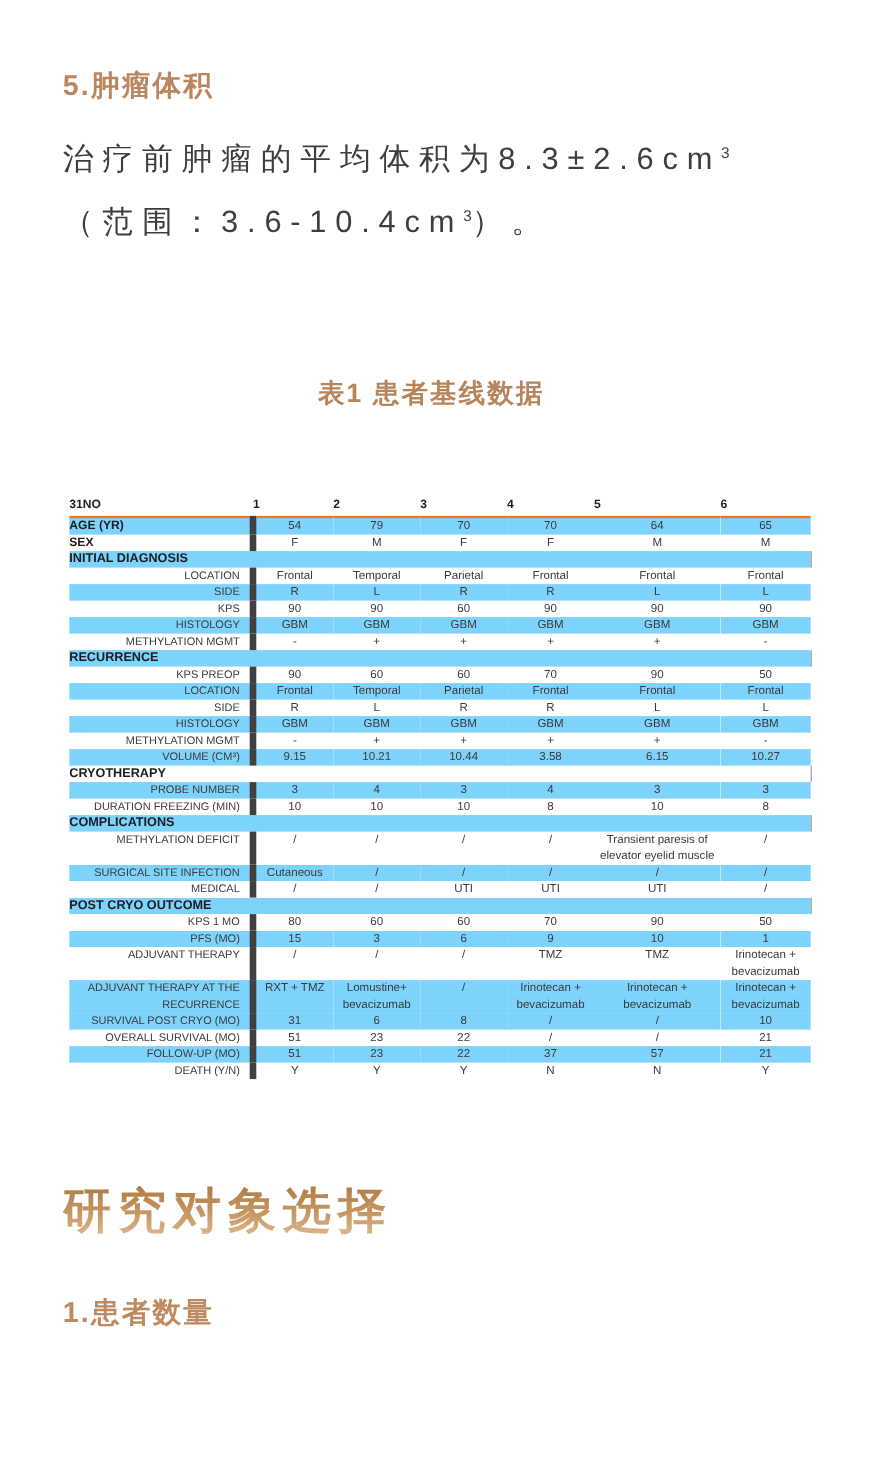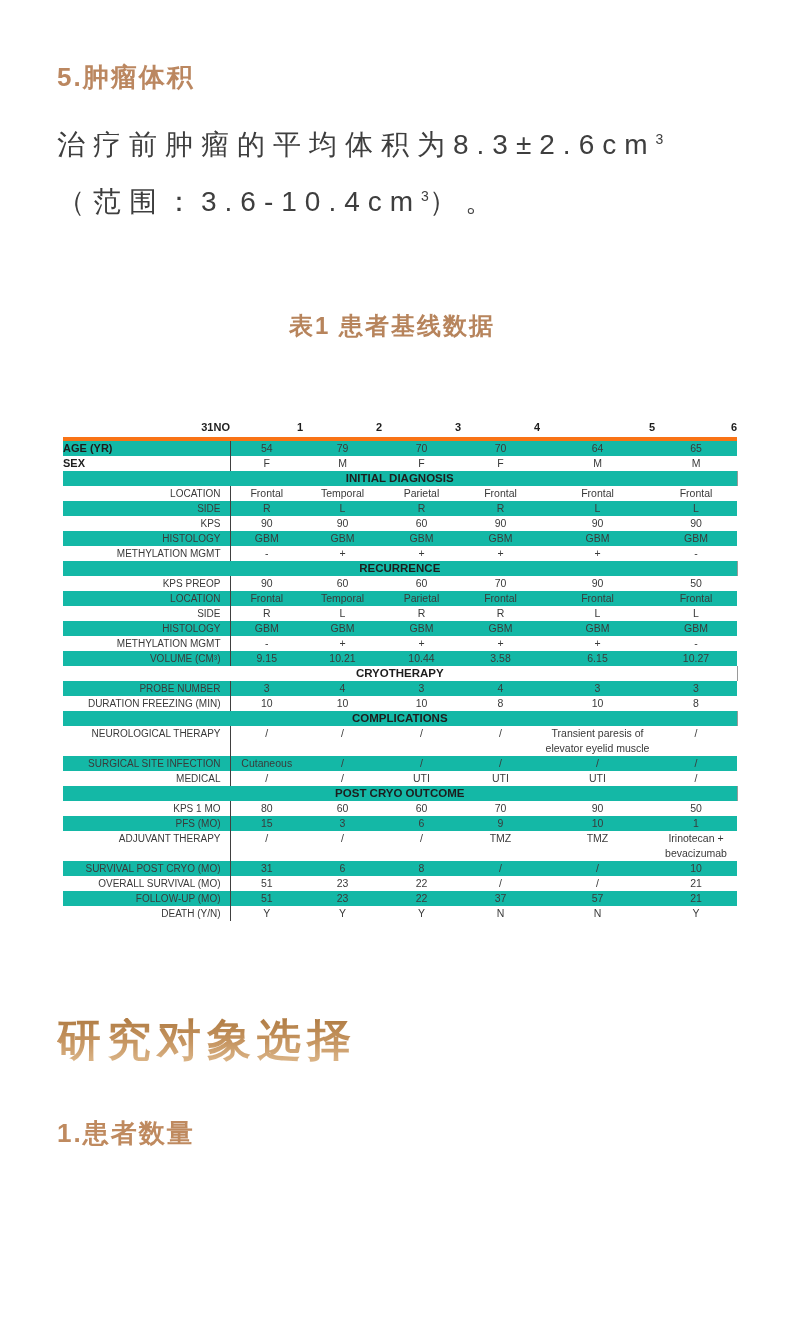--- a/index.html
+++ b/index.html
@@ -14,44 +14,44 @@
     color: #bb8760; letter-spacing: 2px;
   }
   .body-text {
     margin: 22px 0 0 0; font-size: 28px; line-height: 57px;
     color: #3e3e3e; letter-spacing: 8px; font-weight: 400;
   }
   .body-text .sup3 { font-size: 14px; letter-spacing: 0; vertical-align: super; line-height: 0; }
   .para2 { margin-top: 0; }
 
   .table-title {
-    margin-top: 80px; text-align: center; font-size: 24px; line-height: 32px;
+    margin-top: 112px; text-align: center; font-size: 24px; line-height: 32px;
     font-weight: 700; color: #b7845c; letter-spacing: 2px;
   }
 
   table.baseline-table {
     margin: 78px 0 0 6px; width: 674px; border-collapse: collapse;
     table-layout: fixed; color: #3a3a3a;
   }
   .baseline-table th, .baseline-table td {
     padding: 0; vertical-align: top; line-height: 15px; overflow: hidden;
   }
   .baseline-table thead th {
-    font-size: 11px; font-weight: 700; color: #1d1d1d; text-align: right;
-    height: 17px; border-bottom: 4px solid #f97316;
+    font-size: 11px; font-weight: 700; color: #1d1d1d; text-align: left;
+    height: 17px; border-bottom: 2px solid #f97316;
   }
   td.section-label {
-    font-weight: 700; font-size: 11.5px; color: #1d1d1d; text-align: center;
+    font-weight: 700; font-size: 11.5px; color: #1d1d1d; text-align: left;
     border-right: 1px solid #9a9a9a;
   }
   td.label-primary { font-weight: 700; font-size: 11px; color: #1d1d1d; text-align: left; }
   td.label-sub { font-size: 10px; text-align: right; padding-right: 9px; color: #3a3a3a; }
   td.data-cell { font-size: 10.5px; text-align: center; padding: 0 4px; }
-  td.data-first { border-left: 1px solid #404040; }
-  tr.stripe { background: #14b8a6; }
+  td.data-first { border-left: 6px solid #404040; }
+  tr.stripe { background: #7dd3fc; }
 
   .study-heading {
     margin: 97px 0 0 0; font-family: "Liberation Serif", serif;
     font-size: 44px; line-height: 46px; font-weight: 700; letter-spacing: 6px;
     width: max-content;
     background: linear-gradient(180deg, #b07c44 0%, #c79763 55%, #ddb88c 100%);
     -webkit-background-clip: text; background-clip: text;
     color: transparent;
   }
   .patients-heading { margin-top: 52px; color: #bf8a5f; }
@@ -231,21 +231,21 @@
           <td class="data-cell">10</td>
           <td class="data-cell">10</td>
           <td class="data-cell">8</td>
           <td class="data-cell">10</td>
           <td class="data-cell">8</td>
         </tr>
         <tr class="stripe">
           <td colspan="7" class="section-label">COMPLICATIONS</td>
         </tr>
         <tr>
-          <td class="label-sub">NEUROLOGICAL THERAPY</td>
+          <td class="label-sub">METHYLATION DEFICIT</td>
           <td class="data-cell data-first">/</td>
           <td class="data-cell">/</td>
           <td class="data-cell">/</td>
           <td class="data-cell">/</td>
           <td class="data-cell">Transient paresis of elevator eyelid muscle</td>
           <td class="data-cell">/</td>
         </tr>
         <tr class="stripe">
           <td class="label-sub">SURGICAL SITE INFECTION</td>
           <td class="data-cell data-first">Cutaneous</td>
@@ -285,20 +285,29 @@
           <td class="data-cell">10</td>
           <td class="data-cell">1</td>
         </tr>
         <tr>
           <td class="label-sub">ADJUVANT THERAPY</td>
           <td class="data-cell data-first">/</td>
           <td class="data-cell">/</td>
           <td class="data-cell">/</td>
           <td class="data-cell">TMZ</td>
           <td class="data-cell">TMZ</td>
+          <td class="data-cell">Irinotecan + bevacizumab</td>
+        </tr>
+        <tr class="stripe">
+          <td class="label-sub">ADJUVANT THERAPY AT THE RECURRENCE</td>
+          <td class="data-cell data-first">RXT + TMZ</td>
+          <td class="data-cell">Lomustine+ bevacizumab</td>
+          <td class="data-cell">/</td>
+          <td class="data-cell">Irinotecan + bevacizumab</td>
+          <td class="data-cell">Irinotecan + bevacizumab</td>
           <td class="data-cell">Irinotecan + bevacizumab</td>
         </tr>
         <tr class="stripe">
           <td class="label-sub">SURVIVAL POST CRYO (MO)</td>
           <td class="data-cell data-first">31</td>
           <td class="data-cell">6</td>
           <td class="data-cell">8</td>
           <td class="data-cell">/</td>
           <td class="data-cell">/</td>
           <td class="data-cell">10</td>

